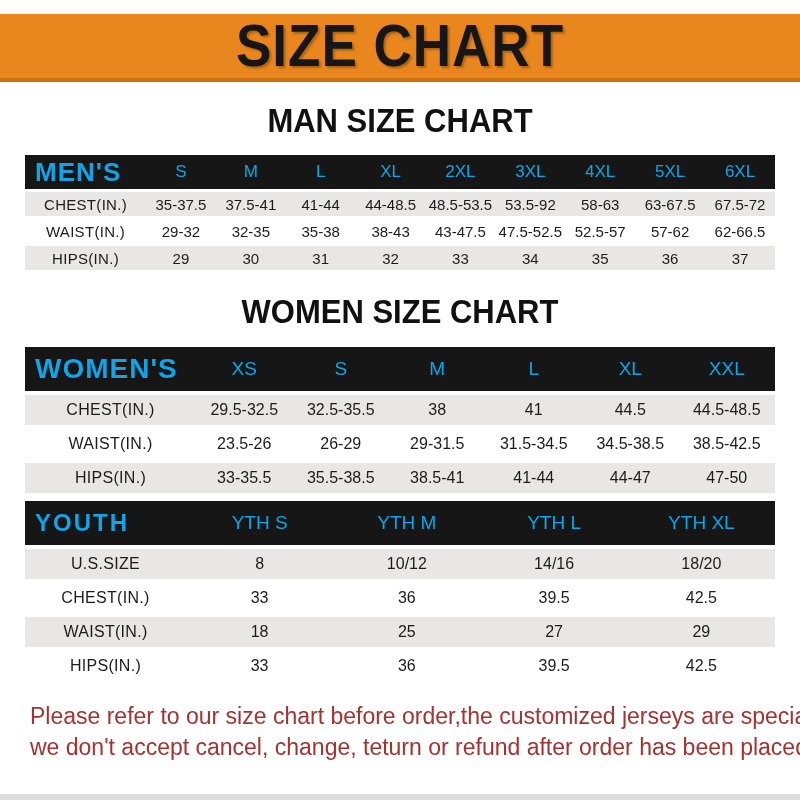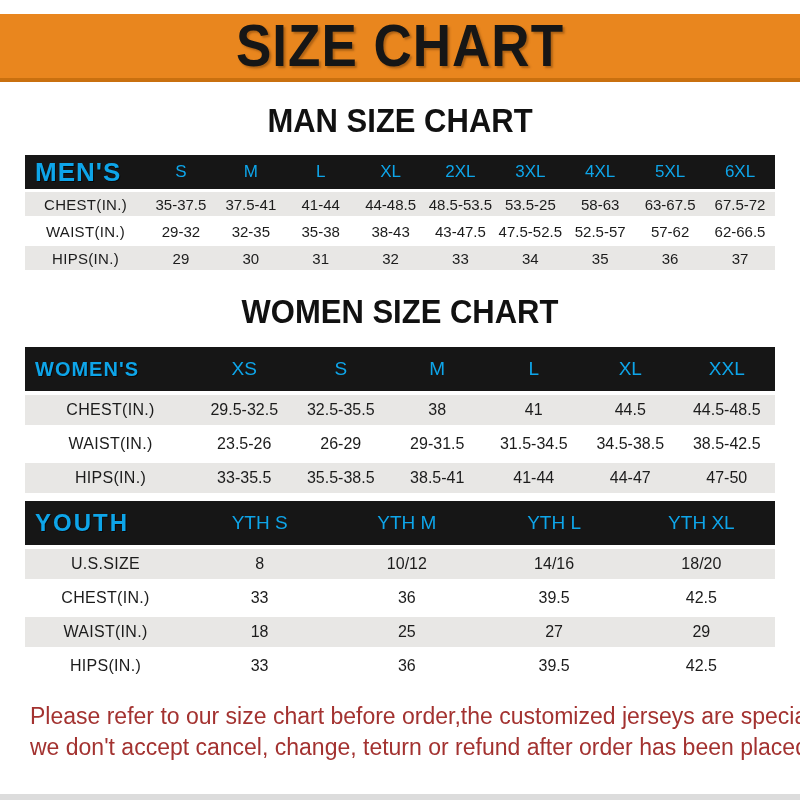--- a/index.html
+++ b/index.html
@@ -85,21 +85,21 @@
 
   
   .size-table.men { border-spacing: 0 3px; }
   .size-table.men thead th { height: 32px; font-size: 17px; }
   .size-table.men thead th.group-label { font-size: 26px; width: 110px; }
   .size-table.men tbody td { height: 22px; font-size: 15px; }
 
   
   .size-table.women, .size-table.youth { border-spacing: 0 4px; }
   .size-table.women thead th, .size-table.youth thead th { height: 42px; font-size: 19px; }
-  .size-table.women thead th.group-label { font-size: 20px; width: 160px; }
+  .size-table.women thead th.group-label { font-size: 28px; width: 160px; }
   .size-table.youth thead th.group-label { font-size: 24px; letter-spacing: 2px; width: 150px; }
   .size-table.women tbody td, .size-table.youth tbody td { height: 28px; font-size: 16px; }
 
   
   .notice {
     margin: 16px 0 0 30px;
   }
   .notice p {
     margin: 0;
     font-size: 23px;
@@ -146,21 +146,21 @@
           </tr>
         </thead>
         <tbody>
           <tr>
             <td class="row-label">CHEST(IN.)</td>
             <td>35-37.5</td>
             <td>37.5-41</td>
             <td>41-44</td>
             <td>44-48.5</td>
             <td>48.5-53.5</td>
-            <td>53.5-25</td>
+            <td>53.5-92</td>
             <td>58-63</td>
             <td>63-67.5</td>
             <td>67.5-72</td>
           </tr>
           <tr>
             <td class="row-label">WAIST(IN.)</td>
             <td>29-32</td>
             <td>32-35</td>
             <td>35-38</td>
             <td>38-43</td>

